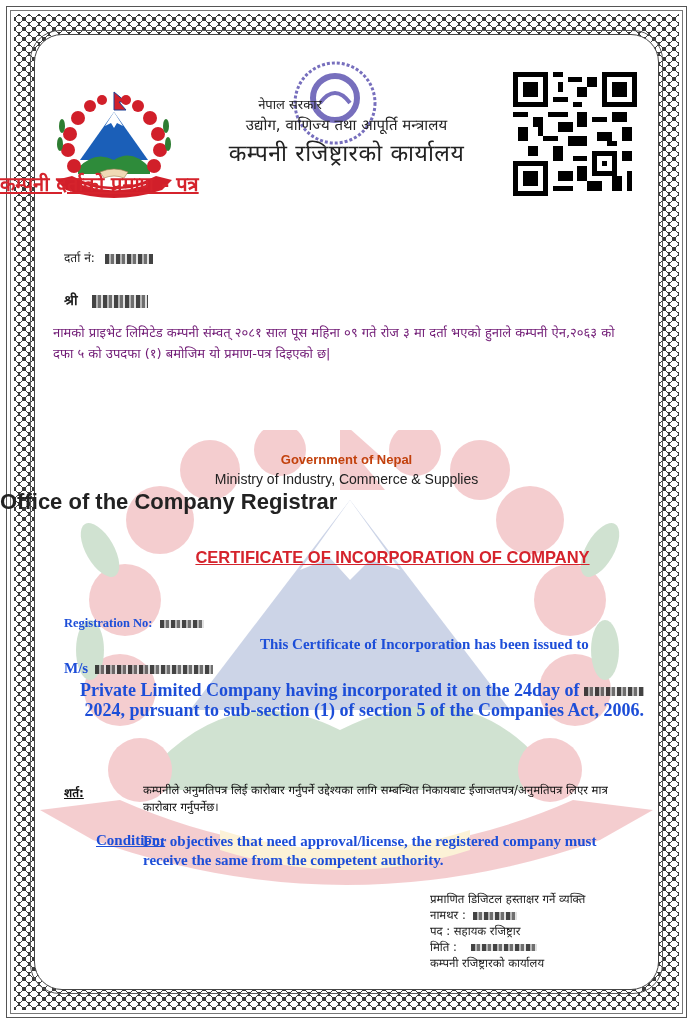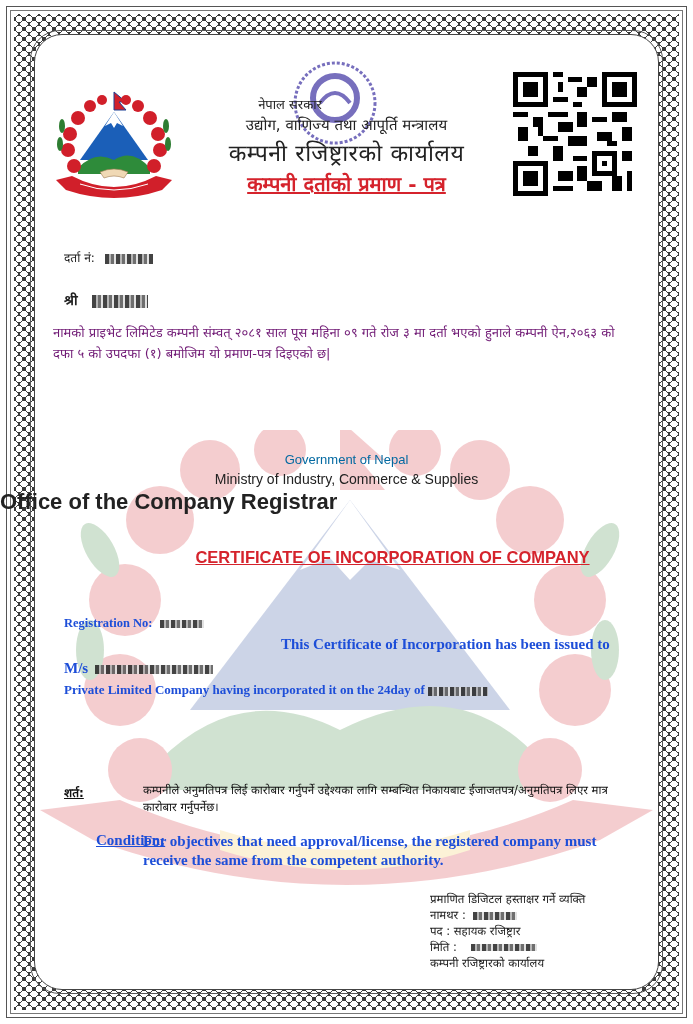--- a/index.html
+++ b/index.html
@@ -30,37 +30,37 @@
   .abs { position:absolute; }
 
   
   .emblem { left:50px; top:88px; width:128px; height:110px; }
   .qr { left:513px; top:72px; width:124px; height:124px; }
   .stamp { left:290px; top:58px; width:90px; height:90px; opacity:0.75; }
 
   .np-gov { left:0; width:580px; top:95px; text-align:center; font-size:13px; color:#222; font-family:"DejaVu Sans", sans-serif; }
   .np-ministry { left:0; width:693px; top:114px; text-align:center; font-size:15px; color:#222; }
   .np-office { left:0; width:693px; top:136px; text-align:center; font-size:23px; color:#222; letter-spacing:0.5px; }
-  .np-cert { left:0; width:693px; top:170px; text-align:center; font-size:20px; color:#d5232c; font-weight:bold; text-decoration:underline; }
+  .np-cert { left:0; width:693px; top:170px; font-size:20px; color:#d5232c; font-weight:bold; text-decoration:underline; }
 
   .darta { left:64px; top:249px; font-size:12px; color:#222; }
   .shri { left:64px; top:290px; font-size:14px; color:#222; font-weight:bold; }
   .redact { display:inline-block; background:repeating-linear-gradient(90deg,#222 0 4px,#aaa 4px 6px,#555 6px 9px,#ddd 9px 11px); vertical-align:middle; height:10px; opacity:0.85; }
   .np-para { left:53px; top:322px; width:570px; font-size:13px; line-height:21px; color:#701a75; }
 
-  .en-gov { left:0; width:693px; top:452px; text-align:center; font-family:"Liberation Sans", sans-serif; font-size:13px; color:#0369a1; }
+  .en-gov { left:0; width:693px; top:452px; text-align:center; font-family:"Liberation Sans", sans-serif; font-size:13px; color:#c2410c;font-weight:bold; }
   .en-ministry { left:0; width:693px; top:471px; text-align:center; font-family:"Liberation Sans", sans-serif; font-size:14px; color:#222; }
   .en-office { left:0; width:693px; top:489px; text-align:left; font-family:"Liberation Sans", sans-serif; font-size:22px; font-weight:bold; color:#222; }
   .en-cert { left:0; width:693px; top:548px; text-align:center; font-family:"Liberation Sans", sans-serif; font-size:16.5px; font-weight:bold; color:#d5232c; text-decoration:underline;padding-left:46px; }
 
   .serif { font-family:"Liberation Serif", serif; font-weight:bold; color:#1d4ed8; }
   .reg-no { left:64px; top:616px; font-size:12.5px; }
-  .issued { left:260px; top:636px; font-size:15px;margin-left:21px; }
+  .issued { left:260px; top:636px; font-size:15px; }
   .ms { left:64px; top:660px; font-size:15px; }
-  .body-en { left:64px; top:680px; width:580px; font-size:13px; line-height:20px; }
+  .body-en { left:64px; top:680px; width:580px; font-size:18px; line-height:20px;text-align:right; }
 
   .shart-label { left:64px; top:784px; font-size:12px; color:#111; font-weight:bold; text-decoration:underline; }
   .shart-text { left:143px; top:782px; width:480px; font-size:11.5px; line-height:17px; color:#111; }
   .cond-label { left:64px; top:832px; font-size:15px; text-decoration:underline;margin-left:32px; }
   .cond-text { left:143px; top:832px; width:490px; font-size:15px; line-height:19px; }
 
   .sig { left:430px; top:891px; font-size:11.5px; line-height:16px; color:#222; }
   .sig div { white-space:nowrap; }
 </style>
 </head>
@@ -215,20 +215,21 @@
   <span>Registration No:</span>
   <span class="redact" style="width:44px;height:8px;margin-left:4px;"></span>
 </div>
 <div class="abs serif issued">This Certificate of Incorporation has been issued to</div>
 <div class="abs serif ms">
   <span>M/s</span>
   <span class="redact" style="width:118px;height:9px;margin-left:3px;"></span>
 </div>
 <div class="abs serif body-en">
   <span>Private Limited Company having incorporated it on the </span><span>24</span><span>day of </span><span class="redact" style="width:60px;height:9px;"></span><br>
+  <span>2024, pursuant to sub-section (1) of section 5 of the Companies Act, 2006.</span>
 </div>
 
 <div class="abs shart-label">शर्त:</div>
 <div class="abs shart-text">कम्पनीले अनुमतिपत्र लिई कारोबार गर्नुपर्ने उद्देश्यका लागि सम्बन्धित निकायबाट ईजाजतपत्र/अनुमतिपत्र लिएर मात्र कारोबार गर्नुपर्नेछ।</div>
 <div class="abs serif cond-label">Condition:</div>
 <div class="abs serif cond-text">For objectives that need approval/license, the registered company must receive the same from the competent authority.</div>
 
 <div class="abs sig">
   <div>प्रमाणित डिजिटल हस्ताक्षर गर्ने व्यक्ति</div>
   <div>

